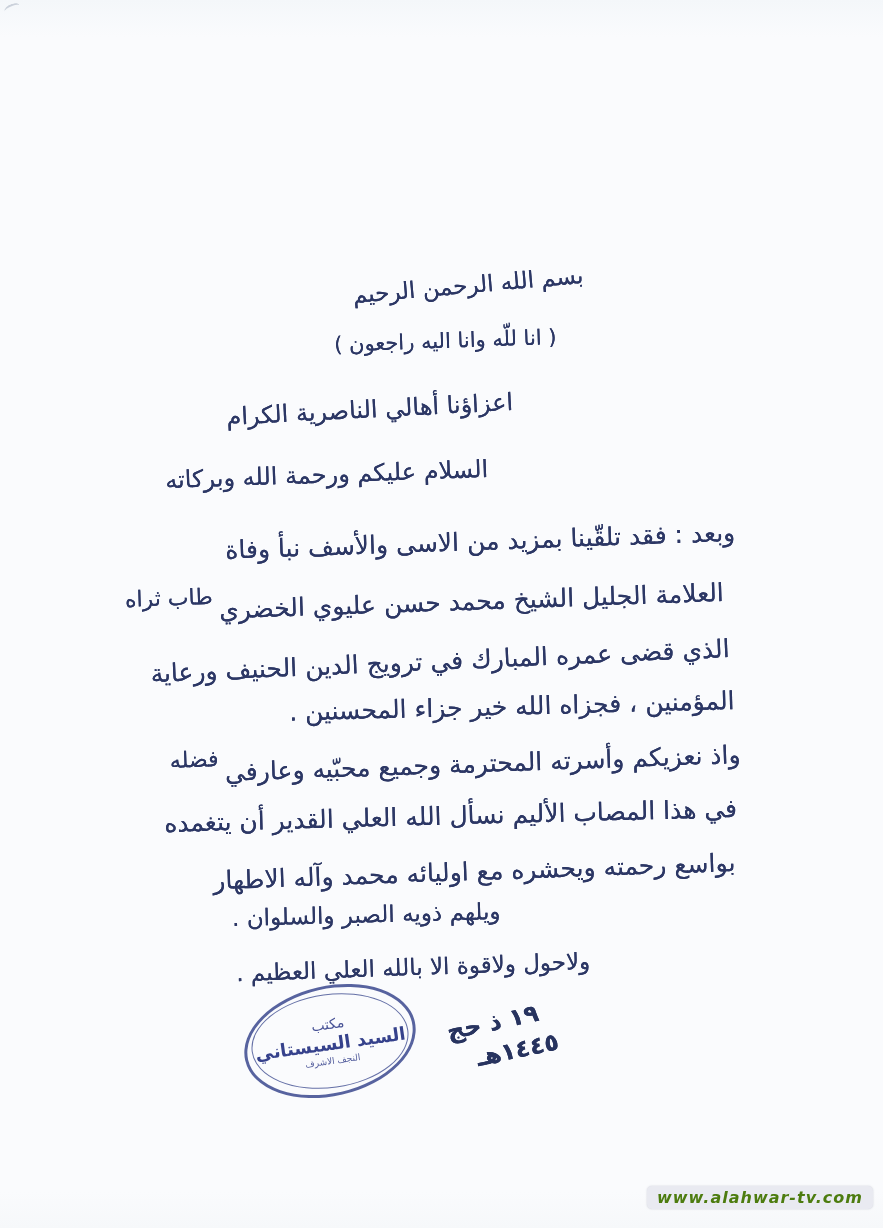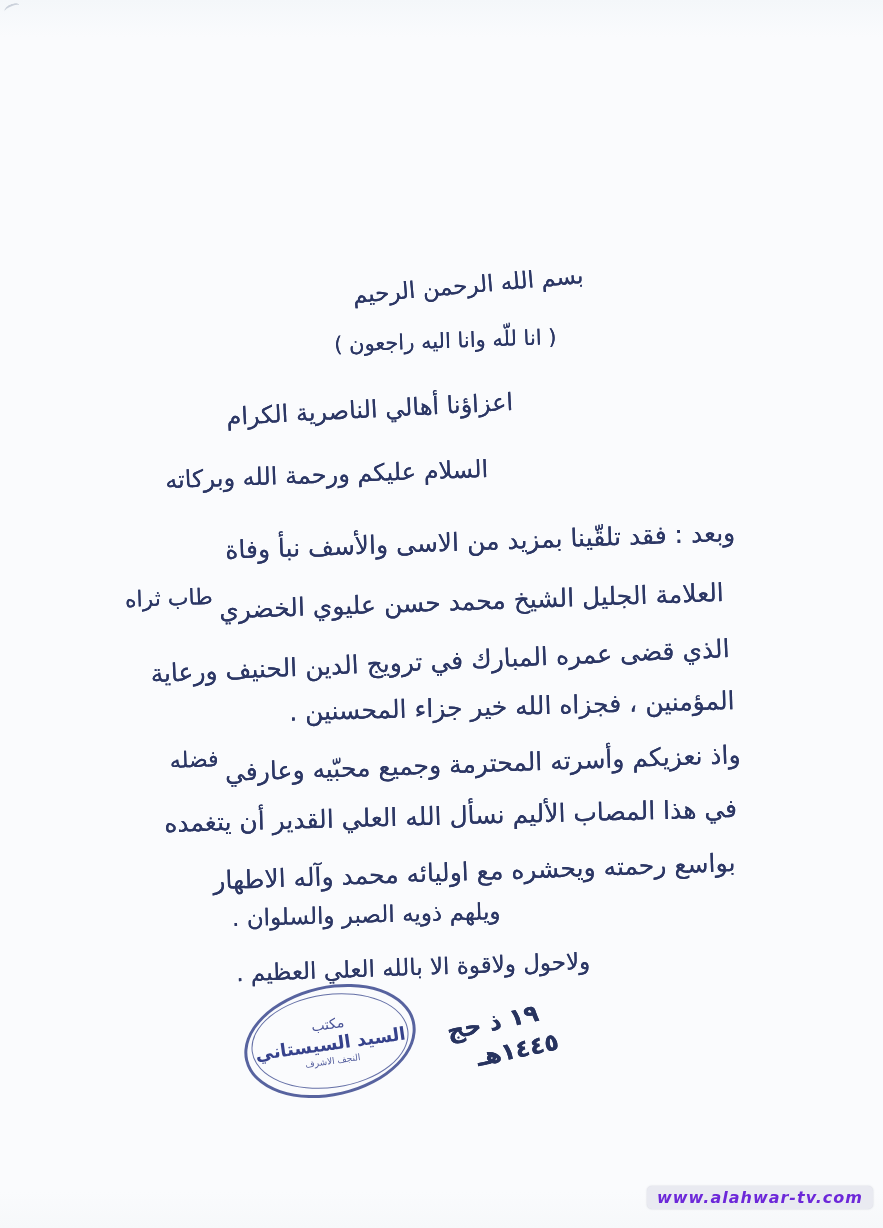--- a/index.html
+++ b/index.html
@@ -74,21 +74,21 @@
   }
   .stamp-l1{font-size:14px;line-height:16px;opacity:.9;}
   .stamp-l2{font-size:18px;line-height:24px;font-weight:bold;white-space:nowrap;}
   .stamp-l3{font-size:9px;line-height:11px;opacity:.85;}
 
   .watermark{
     position:absolute;right:10px;top:1186px;
     background:#e9eaf1;
     border-radius:5px;
     padding:2px 10px;
-    color:#6d28d9;
+    color:#4d7c0f;
     font-size:16px;
     font-weight:bold;
     font-style:italic;
     letter-spacing:1px;
     box-shadow:0 0 2px rgba(120,125,150,.35);
   }
 </style>
 </head>
 <body>
 

